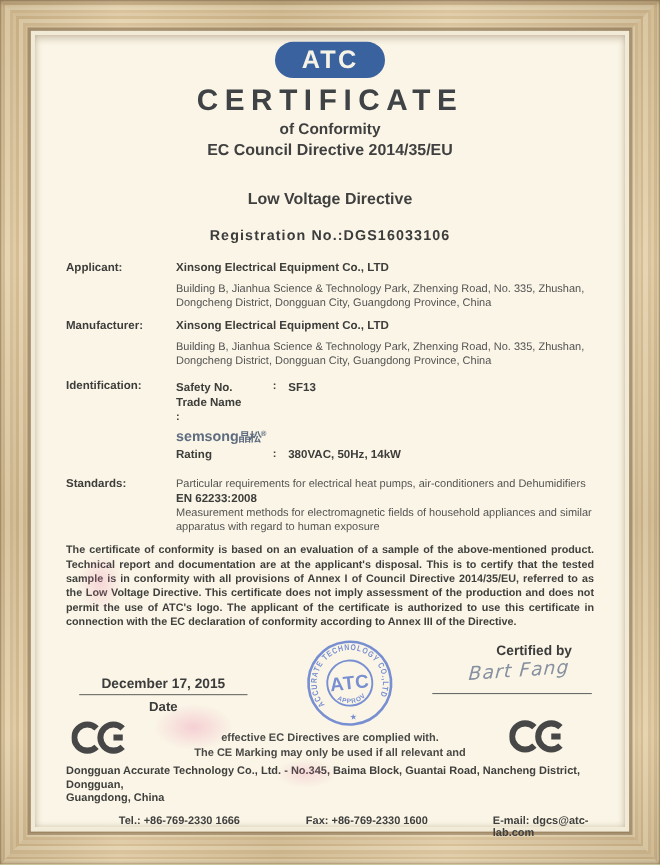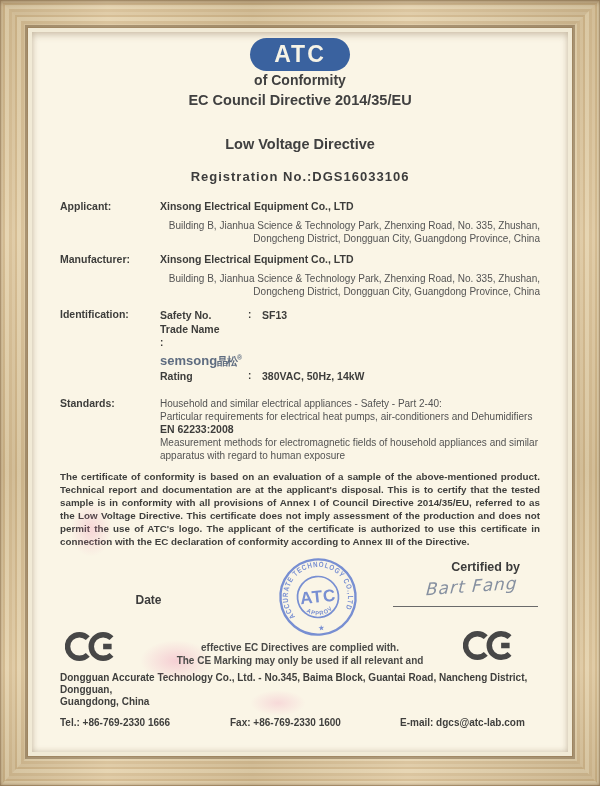--- a/index.html
+++ b/index.html
@@ -36,21 +36,21 @@
   .sub1{margin-top:1px;text-align:center;font-size:14px;font-weight:bold;color:#404040;line-height:16px;}
   .sub2{margin-top:4px;text-align:center;font-size:14.5px;font-weight:bold;color:#404040;line-height:16px;}
   .sub3{text-align:center;font-size:14.5px;font-weight:bold;color:#404040;line-height:16px;margin-top:28px;}
   .reg{margin-top:16px;text-align:center;font-size:13px;font-weight:bold;letter-spacing:1px;color:#3c3c3c;line-height:18px;}
   
   .rows{margin-top:14px;font-size:10px;line-height:13px;}
   .frow{display:flex;}
   .flabel{width:100px;flex:none;font-weight:bold;font-size:10.5px;color:#3d3d3b;}
   .fval{flex:1;}
   .vname{font-weight:bold;font-size:10.5px;color:#3d3d3b;}
-  .addr{margin-top:6px;color:#535353;text-align:right;}
+  .addr{margin-top:6px;color:#535353;}
   .gap8{margin-bottom:8px;} .gap10{margin-bottom:10px;} .gap12{margin-bottom:12px;} .gap14{margin-bottom:14px;}
   .idrow{display:flex;line-height:14px;}
   .idname{width:88px;flex:none;font-weight:bold;font-size:10.5px;color:#3d3d3b;}
   .idcolon{width:14px;flex:none;font-weight:bold;color:#3d3d3b;}
   .idval{font-weight:bold;font-size:10.5px;color:#3d3d3b;}
   .trade{color:#5e6c80;font-weight:bold;font-size:13px;line-height:15px;}
   .trade .cjk{font-size:11px;letter-spacing:-1px;}
   .trade sup{font-size:7px;}
   .std-line{color:#535353;}
   .std-line.b{font-weight:bold;color:#3d3d3b;font-size:10.5px;}
@@ -65,40 +65,41 @@
   .dategrp{position:absolute;left:12px;top:32px;width:153px;text-align:center;}
   .dateval{font-size:12.5px;font-weight:bold;color:#3c3c3c;border-bottom:1.5px solid #6a6a6a;padding-bottom:3px;}
   .datelbl{margin-top:3px;font-size:12px;font-weight:bold;color:#3c3c3c;}
   .stamp{position:absolute;left:217px;top:-2px;width:82px;height:82px;transform:rotate(-6deg);opacity:.9;}
   .ce{position:absolute;width:50px;height:33px;}
   .ce-left{left:5px;top:72px;} .ce-right{left:403px;top:71px;}
   .cenotes{position:absolute;left:0;right:0;top:84px;text-align:center;font-size:10px;font-weight:bold;color:#4a4a48;line-height:12.5px;}
   
   .company{margin-top:4px;font-size:10px;font-weight:bold;color:#3f3f3d;line-height:12px;}
   .contact{margin-top:9px;display:flex;font-size:10px;font-weight:bold;color:#3f3f3d;}
-  .contact .tel{width:170px;flex:none;} .contact .fax{width:170px;flex:none;}
+  .contact .tel{width:170px;flex:none;margin-left:48px;} .contact .fax{width:170px;flex:none;}
 </style>
 </head>
 <body>
 
 <div class="scene">
   <div class="wood wood-top"></div>
   <div class="wood wood-bottom"></div>
   <div class="wood wood-left"></div>
   <div class="wood wood-right"></div>
 
   <div class="paper">
 
     <div class="smudge" style="left:38px;top:470px;width:42px;height:55px;background:radial-gradient(ellipse at center, rgba(235,120,170,.25), rgba(235,120,170,0) 70%);"></div>
     <div class="smudge" style="left:108px;top:608px;width:72px;height:42px;background:radial-gradient(ellipse at center, rgba(235,120,170,.30), rgba(235,120,170,0) 70%);"></div>
     <div class="smudge" style="left:218px;top:658px;width:56px;height:26px;background:radial-gradient(ellipse at center, rgba(235,120,170,.22), rgba(235,120,170,0) 70%);"></div>
 
     <div class="logo-pill">
       <span>ATC</span>
     </div>
+    <div class="cert-title">CERTIFICATE</div>
     <div class="sub1">of Conformity</div>
     <div class="sub2">EC Council Directive 2014/35/EU</div>
     <div class="sub3">Low Voltage Directive</div>
     <div class="reg">Registration No.:DGS16033106</div>
 
     <div class="rows">
       <div class="frow gap8">
         <div class="flabel">Applicant:</div>
         <div class="fval">
           <div class="vname">Xinsong Electrical Equipment Co., LTD</div>
@@ -134,36 +135,36 @@
           <div class="idrow">
             <span class="idname">Rating</span>
             <span class="idcolon">:</span>
             <span class="idval">380VAC, 50Hz, 14kW</span>
           </div>
         </div>
       </div>
       <div class="frow">
         <div class="flabel">Standards:</div>
         <div class="fval">
-          <div class="std-line">Household and similar electrical appliances - Safety - Part 2-40:</div>
           <div class="std-line">Particular requirements for electrical heat pumps, air-conditioners and Dehumidifiers</div>
           <div class="std-line b">EN 62233:2008</div>
           <div class="std-line">Measurement methods for electromagnetic fields of household appliances and similar apparatus with regard to human exposure</div>
         </div>
       </div>
     </div>
 
     <div class="decl">The certificate of conformity is based on an evaluation of a sample of the above-mentioned product. Technical report and documentation are at the applicant's disposal. This is to certify that the tested sample is in conformity with all provisions of Annex I of Council Directive 2014/35/EU, referred to as the Low Voltage Directive. This certificate does not imply assessment of the production and does not permit the use of ATC's logo. The applicant of the certificate is authorized to use this certificate in connection with the EC declaration of conformity according to Annex III of the Directive.</div>
 
     <div class="signoff">
       <div class="certby">Certified by</div>
       <div class="sig">Bart Fang</div>
       <div class="sigline"></div>
 
       <div class="dategrp">
+        <div class="dateval">December 17, 2015</div>
         <div class="datelbl">Date</div>
       </div>
 
       <svg class="stamp" viewBox="0 0 120 120">
         <defs>
           <path id="ringPath" d="M 24 85.2 A 44 44 0 1 1 96 85.2" fill="none"></path>
           <path id="apprPath" d="M 38 77 A 30 30 0 0 0 82 77" fill="none"></path>
         </defs>
         <circle cx="60" cy="60" r="55" fill="none" stroke="#6a84d0" stroke-width="3.5"></circle>
         <circle cx="60" cy="60" r="30" fill="none" stroke="#6a84d0" stroke-width="2.5"></circle>

